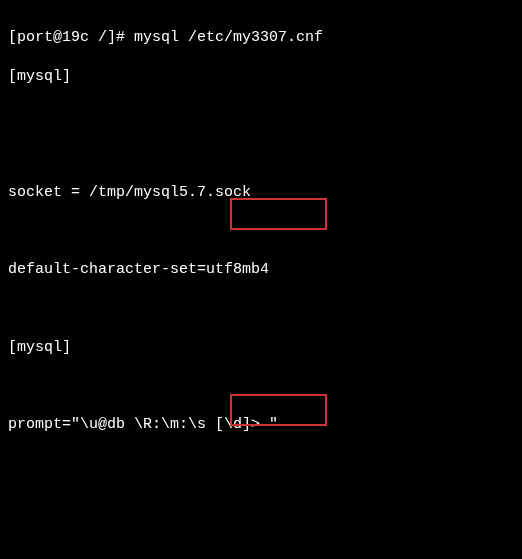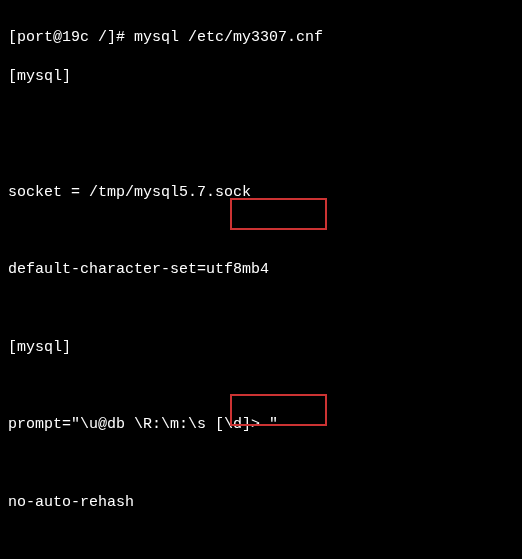--- a/index.html
+++ b/index.html
@@ -54,21 +54,20 @@
 <span class="line"></span>
 <span class="line"></span>
 <span class="line">socket = /tmp/mysql5.7.sock</span>
 <span class="line"></span>
 <span class="line">default-character-set=utf8mb4</span>
 <span class="line"></span>
 <span class="line">[mysql]</span>
 <span class="line"></span>
 <span class="line">prompt="\u@db \R:\m:\s [\d]&gt; "</span>
 <span class="line"></span>
-<span class="line">no-auto-rehash</span>
 
 
 
 
 
 
 
 
 
 

